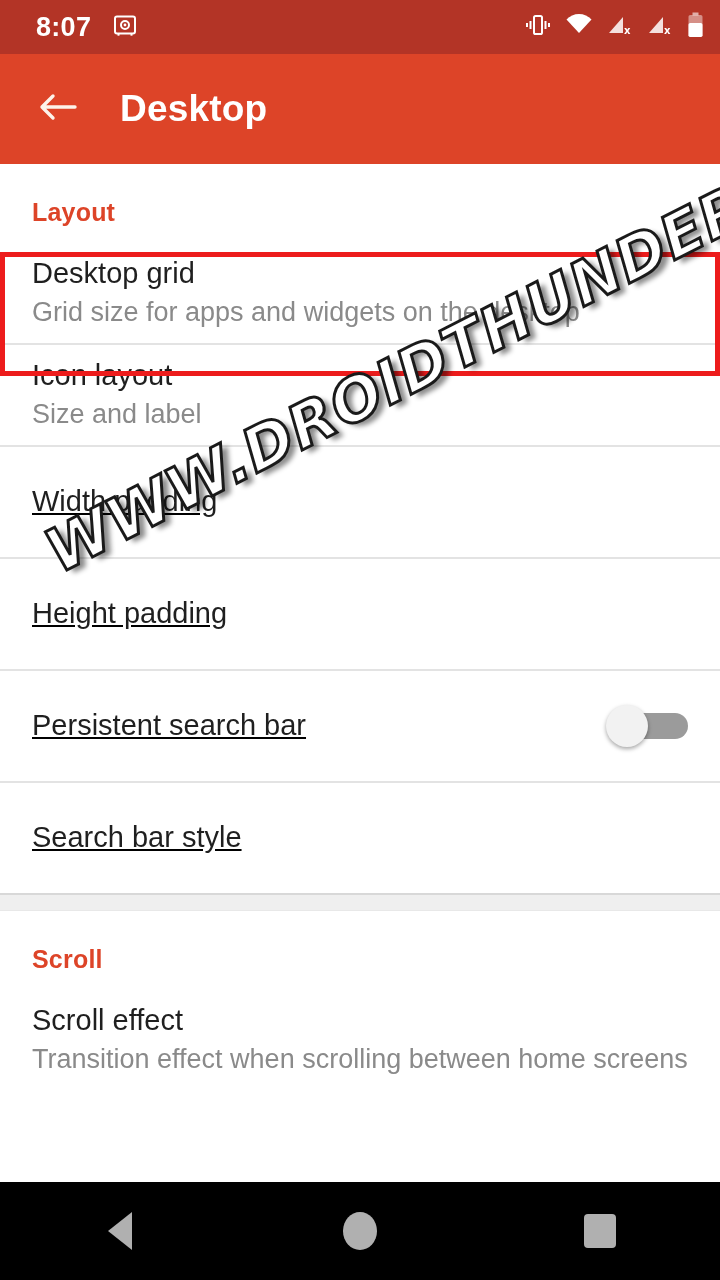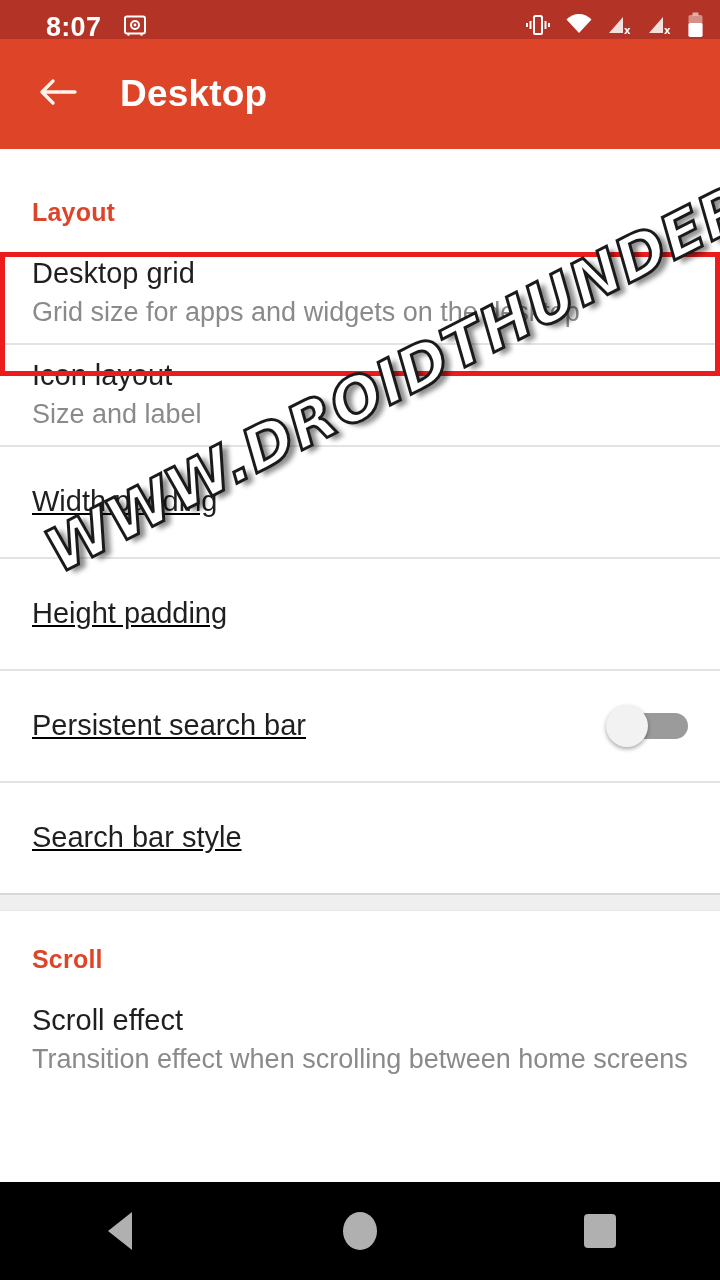--- a/index.html
+++ b/index.html
@@ -9,31 +9,31 @@
     font-family:"Liberation Sans", sans-serif;
     overflow:hidden;
   }
   #screen { position:relative; width:720px; height:1280px; overflow:hidden; background:#fff; }
 
   
   .statusbar {
     position:absolute; top:0; left:0; width:720px; height:54px;
     background:#b33426;
     display:flex; align-items:center;
-    padding:0 16px 0 46px;
+    padding:0 16px 0 36px;
     color:#ffffff;
   }
   .status-left { display:flex; align-items:center; gap:22px; }
   .status-clock { font-size:27px; font-weight:700; letter-spacing:0.3px; line-height:1; }
   .status-right { margin-left:auto; display:flex; align-items:center; gap:14px; }
   .sicon { display:block; }
 
   
   .appbar {
-    position:absolute; top:39px; left:0; width:720px; height:110px;
+    position:absolute; top:54px; left:0; width:720px; height:110px;
     background:#dd4428;
     display:flex; align-items:center;
   }
   .back-btn {
     width:56px; height:56px; margin-left:30px;
     display:flex; align-items:center; justify-content:center;
     cursor:pointer;
   }
   .appbar-title {
     margin-left:34px;

